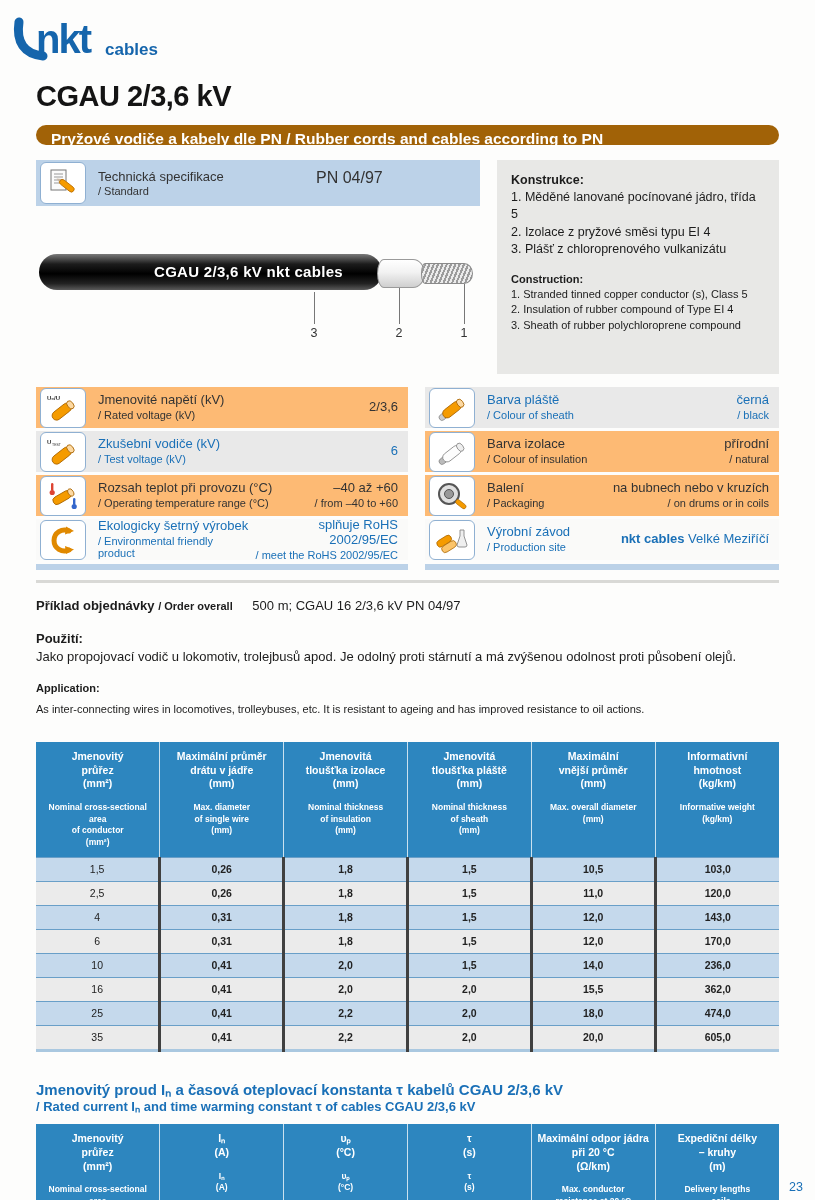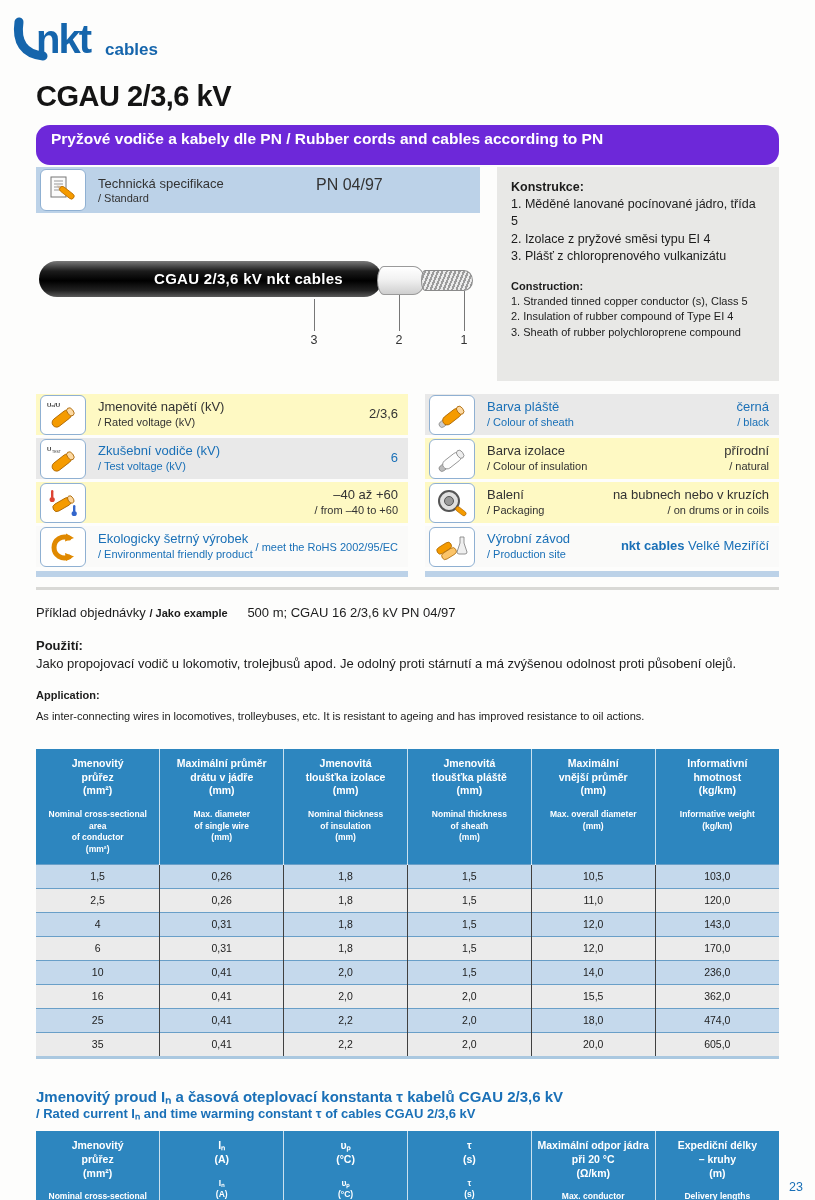--- a/index.html
+++ b/index.html
@@ -10,25 +10,25 @@
   .content{padding:8px 36px 0 36px;position:relative;}
 
   
   .logo{height:60px;margin-left:-26px;position:relative;}
   .logo svg{display:block;}
 
   
   .page-title{font-size:29px;font-weight:bold;color:#141414;margin:12px 0 12px 0;letter-spacing:-0.5px;}
 
   
-  .banner{height:40px;line-height:28px;border-radius:14px;background:#6d28d9;color:#fff;
+  .banner{height:20px;line-height:28px;border-radius:14px;background:#a16207;color:#fff;
           font-size:15.5px;font-weight:bold;padding-left:15px;}
 
   
-  .top-area{display:flex;gap:17px;margin-top:2px;}
+  .top-area{display:flex;gap:17px;margin-top:15px;}
   .top-left{width:444px;flex:none;}
   .tech-bar{background:#bcd2e8;height:46px;display:flex;align-items:center;padding:0 8px 0 4px;position:relative;}
   .icon-box{width:44px;height:40px;background:#fff;border:1px solid #8fb0d2;border-radius:6px;
             display:flex;align-items:center;justify-content:center;flex:none;}
   .tech-labels{margin-left:12px;}
   .l-cs{font-size:13px;color:#333;}
   .l-en{font-size:11px;color:#333;margin-top:1px;}
   .tech-value{position:absolute;left:280px;top:9px;font-size:16px;color:#333;}
 
   
@@ -56,47 +56,47 @@
   .specs{display:flex;gap:17px;margin-top:13px;}
   .spec-col{display:flex;flex-direction:column;gap:3px;}
   .spec-col.left{width:372px;flex:none;}
   .spec-col.right{flex:1;}
   .spec-row{display:flex;align-items:center;height:41px;padding:0 10px 0 4px;}
   .spec-row .icon-box{width:44px;height:38px;margin-right:12px;}
   .spec-row .labels{line-height:1.15;}
   .spec-row .values{margin-left:auto;text-align:right;line-height:1.15;}
   .v-cs{font-size:13px;}
   .v-en{font-size:11px;margin-top:1px;}
-  .row-blue{background:#fef9c3;color:#333;}
+  .row-blue{background:#fdba74;color:#333;}
   .row-gray{background:#e9e9e9;color:#1a70b7;}
   .row-white{background:#fafaf9;color:#1a70b7;}
   .spec-strip{height:6px;background:#bcd2e8;margin-top:1px;}
   .bold{font-weight:bold;}
 
   
   .divider{margin-top:10px;border-top:3px solid #d9d9d6;}
   .order{margin-top:15px;font-size:13px;color:#1c1c1c;}
-  .order .lab-cs{font-weight:normal;font-size:13px;}
+  .order .lab-cs{font-weight:bold;font-size:13px;}
   .order .lab-en{font-weight:bold;font-size:11px;}
   .order .val{margin-left:16px;}
   .usage-title{margin-top:18px;font-weight:bold;font-size:13px;color:#1c1c1c;}
   .usage-text{margin-top:3px;font-size:13px;color:#1c1c1c;line-height:1.3;}
   .app-title{margin-top:16px;font-weight:bold;font-size:11px;color:#1c1c1c;}
   .app-text{margin-top:8px;font-size:11px;color:#1c1c1c;line-height:1.3;}
 
   
   table.data-table{width:100%;border-collapse:collapse;table-layout:fixed;margin-top:26px;
                    border-bottom:3px solid #aac8e0;}
   table.data-table th{background:#2d86bf;color:#fff;vertical-align:top;padding:0;}
   table.data-table th + th{border-left:1px solid rgba(255,255,255,0.75);}
   .h-cs{white-space:pre-line;font-size:10.5px;font-weight:bold;line-height:1.3;padding:8px 3px 0 3px;}
   .h-en{white-space:pre-line;font-size:8.5px;font-weight:bold;line-height:1.35;padding:11px 3px 9px 3px;}
   table.data-table td{text-align:center;font-size:10.5px;color:#222;height:21px;
                       border-top:1px solid #699fc8;}
-  table.data-table td + td{border-left:1px solid #404040;}
+  table.data-table td + td{border-left:3px solid #404040;font-weight:bold;}
   table.data-table tbody tr:nth-child(odd) td{background:#c5d9ec;}
   table.data-table tbody tr:nth-child(even) td{background:#ebebeb;}
 
   
   .table2-heading{margin-top:28px;color:#1a70b7;}
   .t2h-cs{font-size:15px;font-weight:bold;line-height:1.3;}
   .t2h-en{font-size:13px;font-weight:bold;line-height:1.3;}
   table.data-table.second{margin-top:8px;}
   .page-num{position:absolute;right:12px;bottom:6px;font-size:12.5px;color:#1a70b7;}
 </style>
@@ -211,39 +211,44 @@
             <rect x="5" y="2" width="2.4" height="8" rx="1.2" fill="#d43"></rect>
             <circle cx="6.2" cy="11.5" r="2.6" fill="#d43"></circle>
             <g transform="rotate(-30 17 16)">
               <rect x="6" y="12" width="20" height="8" rx="4" fill="#f59b00" stroke="#a96400" stroke-width="0.8"></rect>
               <ellipse cx="26" cy="16" rx="2.6" ry="4" fill="#fcd9a3" stroke="#a96400" stroke-width="0.8"></ellipse>
             </g>
             <rect x="27" y="17" width="2.4" height="7" rx="1.2" fill="#36c"></rect>
             <circle cx="28.2" cy="25.5" r="2.6" fill="#36c"></circle>
           </svg>
         </span>
+        <div class="labels">
+          <div class="l-cs">Rozsah teplot při provozu (°C)</div>
+          <div class="l-en">/ Operating temperature range (°C)</div>
+        </div>
         <div class="values">
           <div class="v-cs">–40 až +60</div>
           <div class="v-en">/ from –40 to +60</div>
         </div>
       </div>
 
       <div class="spec-row row-white">
         <span class="icon-box">
           <svg width="34" height="30" viewBox="0 0 34 30">
             <path d="M23 6 A10.5 10.5 0 1 0 23 25" fill="none" stroke="#e08900" stroke-width="5" stroke-linecap="round"></path>
             <path d="M20 1.5 l8 4.5 -9 3.5z" fill="#e08900"></path>
             <path d="M20 29 l8 -4.5 -9 -3.5z" fill="#e08900"></path>
           </svg>
         </span>
         <div class="labels">
           <div class="l-cs" style="color:#1a70b7">Ekologicky šetrný výrobek</div>
           <div class="l-en" style="color:#1a70b7">/ Environmental friendly product</div>
         </div>
         <div class="values">
+          <div class="v-cs">splňuje RoHS 2002/95/EC</div>
           <div class="v-en">/ meet the RoHS 2002/95/EC</div>
         </div>
       </div>
 
       <div class="spec-strip"></div>
     </div>
 
     <div class="spec-col right">
 
       <div class="spec-row row-gray">
@@ -328,21 +333,21 @@
       </div>
 
       <div class="spec-strip"></div>
     </div>
   </div>
 
   <div class="divider"></div>
 
   <div class="order">
     <span class="lab-cs">Příklad objednávky</span>
-    <span class="lab-en">/ Jako example</span>
+    <span class="lab-en">/ Order overall</span>
     <span class="val">500 m; CGAU 16 2/3,6 kV PN 04/97</span>
   </div>
 
   <div class="usage-title">Použití:</div>
   <div class="usage-text">Jako propojovací vodič u lokomotiv, trolejbusů apod. Je odolný proti stárnutí a má zvýšenou odolnost proti působení olejů.</div>
   <div class="app-title">Application:</div>
   <div class="app-text">As inter-connecting wires in locomotives, trolleybuses, etc. It is resistant to ageing and has improved resistance to oil actions.</div>
 
   <table class="data-table" data-table="table1">
     <thead>

